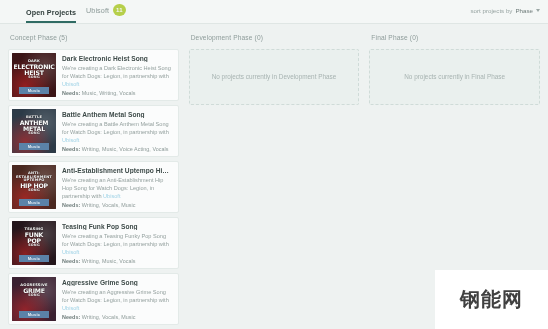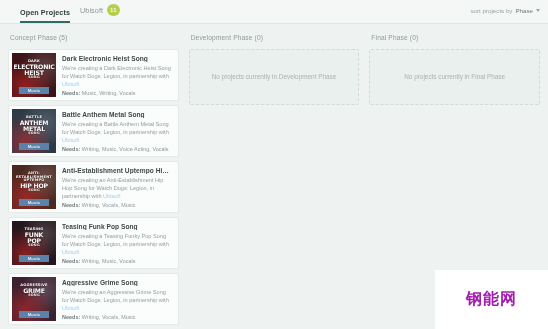--- a/index.html
+++ b/index.html
@@ -13,21 +13,21 @@
   #app { position: relative; width: 548px; height: 329px; background: #eef2f1; }
 
   
   .topbar {
     position: relative;
     height: 24px;
     background: #f4f7f6;
     border-bottom: 1px solid #dfe6e4;
     display: flex;
     align-items: flex-end;
-    padding: 0 20px;
+    padding: 0 26px;
   }
   .tabs { display: flex; align-items: flex-end; gap: 10px; height: 100%; }
   .tab {
     font-size: 7.2px;
     color: #8d9b99;
     padding-bottom: 4px;
     letter-spacing: .1px;
     display: flex; align-items: center; gap: 4px;
     cursor: pointer;
     border-bottom: 2px solid transparent;
@@ -140,21 +140,21 @@
 
   
   .watermark {
     position: absolute; right: 0; bottom: 0;
     width: 113px; height: 59px;
     background: #ffffff;
     display: flex; align-items: center; justify-content: center;
   }
   .watermark span {
     font-family: "DejaVu Sans", sans-serif;
-    font-size: 16px; font-weight: bold; color: #a21caf;
+    font-size: 20px; font-weight: bold; color: #404040;
     letter-spacing: 1px;
   }
 </style>
 </head>
 <body>
 
 <div id="app">
 
   <div class="topbar">
     <div class="tabs" id="tabs">

